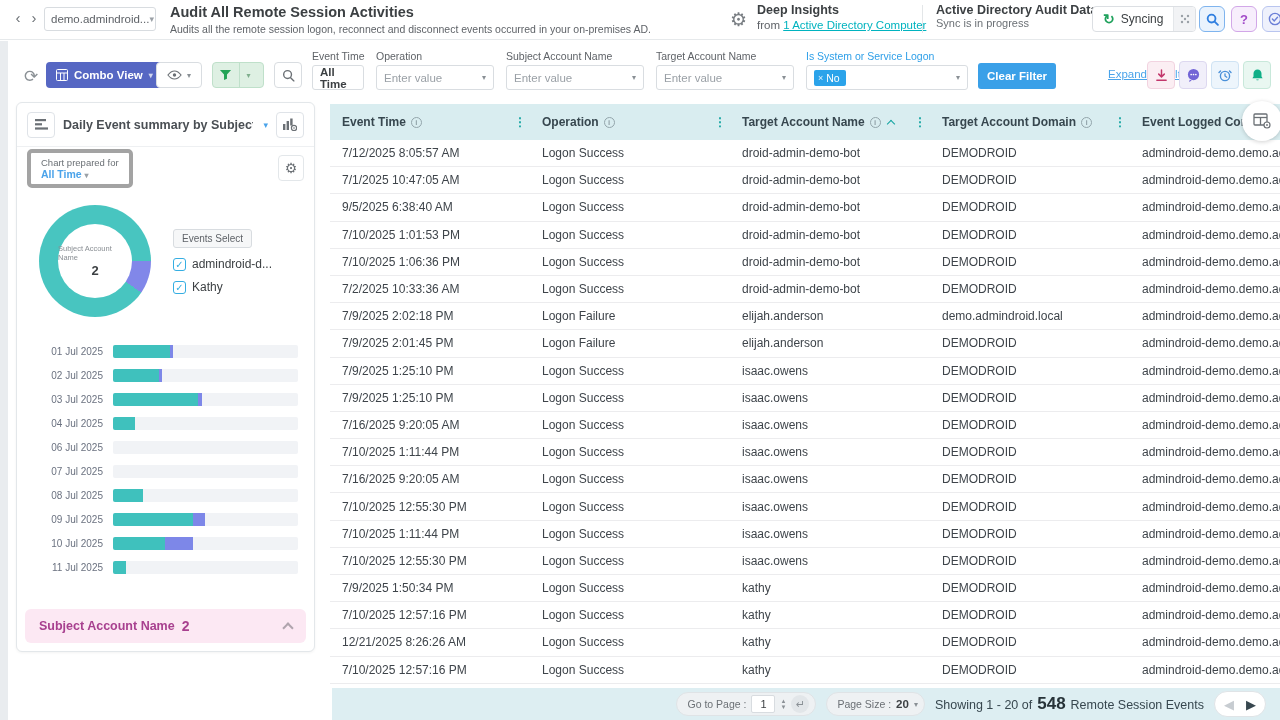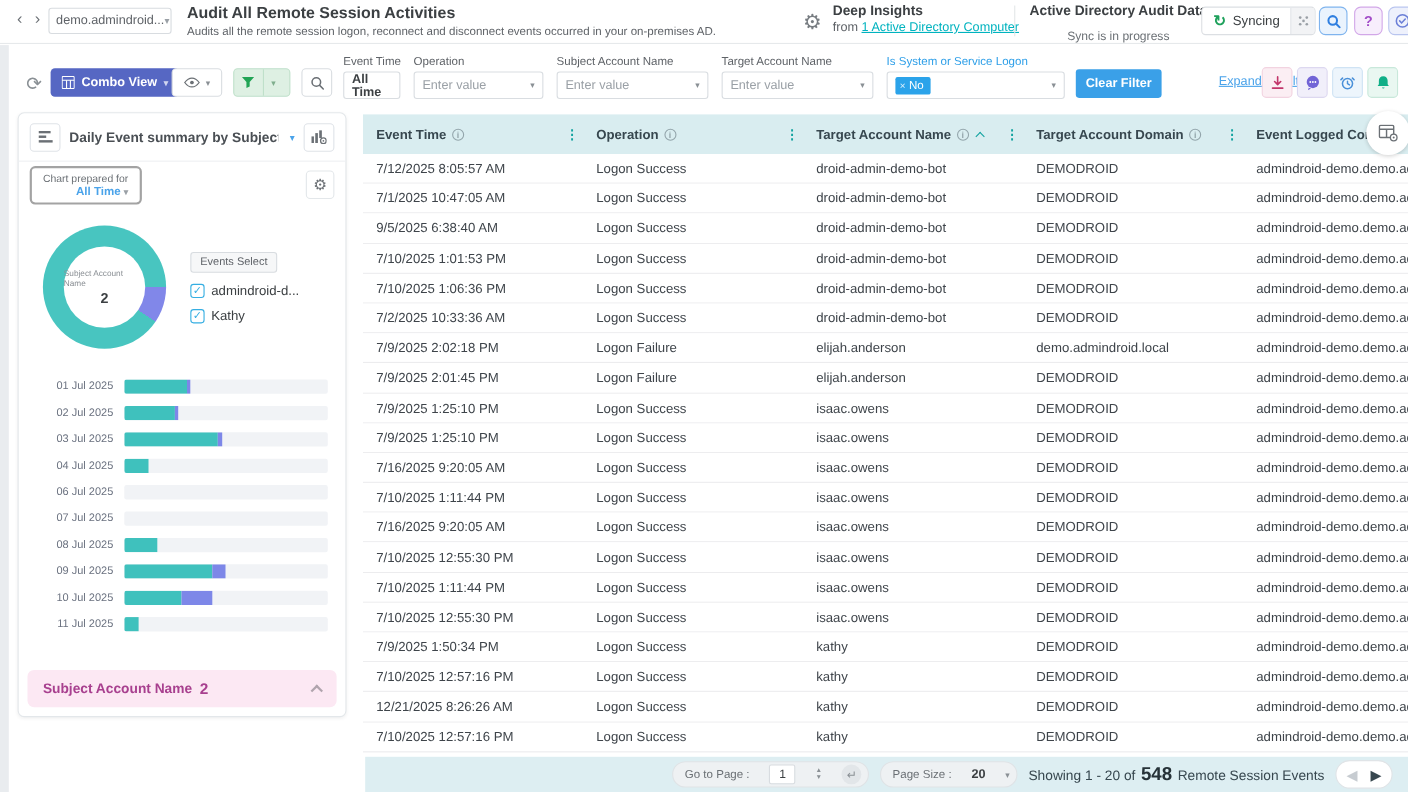--- a/index.html
+++ b/index.html
@@ -14,21 +14,21 @@
   .pgtitle{position:absolute;left:170px;top:4px;font-size:14.5px;font-weight:700;color:#3c4043;}
   .pgsub{position:absolute;left:170px;top:23px;font-size:10.5px;color:#5f6368;}
   .di-icon{position:absolute;left:730px;top:8px;font-size:19px;color:#787d82;}
   .di-block{position:absolute;left:757px;top:3px;}
   .di-title{font-size:12.5px;font-weight:700;color:#3c4043;}
   .di-from{font-size:11.5px;color:#5f6368;margin-top:2px;}
   .di-from a{color:#00b3bf;text-decoration:underline;cursor:pointer;}
   .vdiv{position:absolute;left:922px;top:5px;width:1px;height:28px;background:#e3e6e8;}
   .ad-block{position:absolute;left:936px;top:3px;}
   .ad-title{font-size:12.5px;font-weight:700;color:#3c4043;}
-  .ad-sub{font-size:11px;color:#6b7075;margin-top:10px;text-align:center;}
+  .ad-sub{font-size:11px;color:#6b7075;margin-top:0;}
   .syncgrp{position:absolute;left:1092px;top:6px;height:26px;display:flex;border:1px solid #dcdfe3;border-radius:4px;overflow:hidden;background:#fff;cursor:pointer;}
   .syncmain{display:flex;align-items:center;gap:6px;padding:0 10px;font-size:12px;color:#3c4043;}
   .syncmain .ri{color:#1fa15c;font-size:14px;font-weight:700;}
   .syncdots{width:22px;background:#f2f3f5;border-left:1px solid #e4e7ea;display:flex;align-items:center;justify-content:center;color:#9aa0a6;}
   .sqbtn{position:absolute;top:6px;width:26px;height:26px;border-radius:6px;display:flex;align-items:center;justify-content:center;cursor:pointer;}
   .sq-search{left:1199px;border:1.5px solid #7fb4ee;background:#eaf3fd;color:#2f7fe0;}
   .sq-help{left:1231px;border:1.5px solid #d2a7e8;background:#f7eefc;color:#a24bc8;font-weight:700;font-size:13px;}
   .sq-check{left:1262px;border:1.5px solid #b9c5ef;background:#eef1fc;color:#6b7fd7;font-size:13px;}
 
   
@@ -60,21 +60,21 @@
   .ic-alarm{left:1211px;background:#edf5fc;border:1px solid #cfe3f4;color:#4a90d9;}
   .ic-bell{left:1243px;background:#e9f7f1;border:1px solid #c8e8da;color:#0faf87;}
 
   
   .panel{position:absolute;left:16px;top:102px;width:299px;height:550px;border:1px solid #e3e7ea;border-radius:6px;background:#fff;box-shadow:0 1px 3px rgba(0,0,0,.05);display:flex;flex-direction:column;}
   .phead{height:44px;display:flex;align-items:center;padding:0 10px;gap:8px;border-bottom:1px solid #eef0f2;}
   .pico{width:28px;height:26px;border:1px solid #dfe3e8;border-radius:4px;display:flex;align-items:center;justify-content:center;color:#6b7075;cursor:pointer;flex:none;}
   .ptitle{font-size:12.5px;font-weight:700;color:#4a4f54;white-space:nowrap;overflow:hidden;}
   .ptitle-cd{color:#4aa3ea;font-size:9px;margin-left:2px;}
   .prep{height:42px;display:flex;align-items:center;padding:0 10px;}
-  .prepbox{border:2px solid #a3a3a3;border-radius:5px;padding:4px 10px;text-align:right;cursor:pointer;}
+  .prepbox{border:4px solid #a3a3a3;border-radius:5px;padding:4px 10px;text-align:left;cursor:pointer;}
   .prep1{font-size:9.5px;color:#6b7075;}
   .prep2{font-size:10.5px;font-weight:700;color:#4aa3ea;}
   .prep2 .cd{color:#9aa0a6;}
   .gear{margin-left:auto;width:26px;height:26px;border:1px solid #e3e7ea;border-radius:4px;display:flex;align-items:center;justify-content:center;color:#6b7075;font-size:14px;cursor:pointer;}
   .donutrow{display:flex;align-items:center;padding:12px 6px 4px 22px;height:136px;}
   .donut{width:112px;height:112px;border-radius:50%;background:conic-gradient(#48c5c0 0 25%,#8187e9 25% 34.5%,#48c5c0 34.5% 100%);position:relative;flex:none;}
   .dhole{position:absolute;left:19px;top:19px;width:74px;height:74px;background:#fff;border-radius:50%;display:flex;flex-direction:column;align-items:center;justify-content:center;}
   .dc1{font-size:7.5px;color:#8a8f94;}
   .dc2{font-size:13px;font-weight:700;color:#3c4043;margin-top:1px;}
   .legend{margin-left:22px;}
@@ -102,21 +102,21 @@
   .info::after{content:"i";}
   .colmenu{margin-left:auto;color:#11a3a0;font-weight:700;cursor:pointer;flex:none;}
   .colmenu::after{content:"⋮";}
   .sortup{width:6px;height:6px;border-right:1.5px solid #11a3a0;border-bottom:1.5px solid #11a3a0;transform:rotate(225deg);margin:3px 0 0 7px;flex:none;}
   .trow{display:flex;height:27.2px;border-bottom:1px solid #ececee;align-items:center;background:#fff;cursor:pointer;}
   .tc{padding:0 4px 0 12px;font-size:12px;color:#3e444a;overflow:hidden;white-space:nowrap;}
   .colsettings{position:absolute;left:912px;top:-3px;width:40px;height:40px;background:#fff;border-radius:50%;box-shadow:0 1px 4px rgba(0,0,0,.18);display:flex;align-items:center;justify-content:center;color:#6b7075;cursor:pointer;z-index:3;}
 
   
   .tfoot{position:absolute;left:332px;top:688px;width:948px;height:32px;background:#ddeef2;display:flex;align-items:center;justify-content:flex-end;gap:10px;padding-right:14px;}
-  .pill{background:#eef1f3;border:1px solid #dfe3e6;border-radius:14px;height:24px;display:flex;align-items:center;padding:0 6px 0 10px;gap:18px;font-size:10.5px;color:#6b7075;}
+  .pill{background:#eef1f3;border:1px solid #dfe3e6;border-radius:14px;height:24px;display:flex;align-items:center;padding:0 6px 0 10px;gap:5px;font-size:10.5px;color:#6b7075;}
   .gotoinput{width:24px;height:18px;background:#fff;border:1px solid #d8dce0;border-radius:2px;text-align:center;font-size:11px;color:#3c4043;padding:0;}
   .stepper{display:flex;flex-direction:column;font-size:6px;color:#8a9095;line-height:6px;cursor:pointer;}
   .gobtn{width:18px;height:18px;border-radius:50%;background:#e2e6e9;color:#8a9095;font-size:11px;display:flex;align-items:center;justify-content:center;cursor:pointer;}
   .psval{color:#3c4043;font-size:11.5px;font-weight:600;}
   .showing{font-size:12.5px;color:#37474f;display:flex;align-items:baseline;gap:5px;}
   .total{font-size:17px;font-weight:700;color:#263238;}
   .pagpill{background:#fff;border:1px solid #e0e4e7;border-radius:14px;height:26px;display:flex;align-items:center;padding:0 9px;gap:12px;}
   .pagprev{color:#c7ccd1;font-size:13px;cursor:default;}
   .pagnext{color:#37474f;font-size:13px;cursor:pointer;}
   svg{display:block;}

